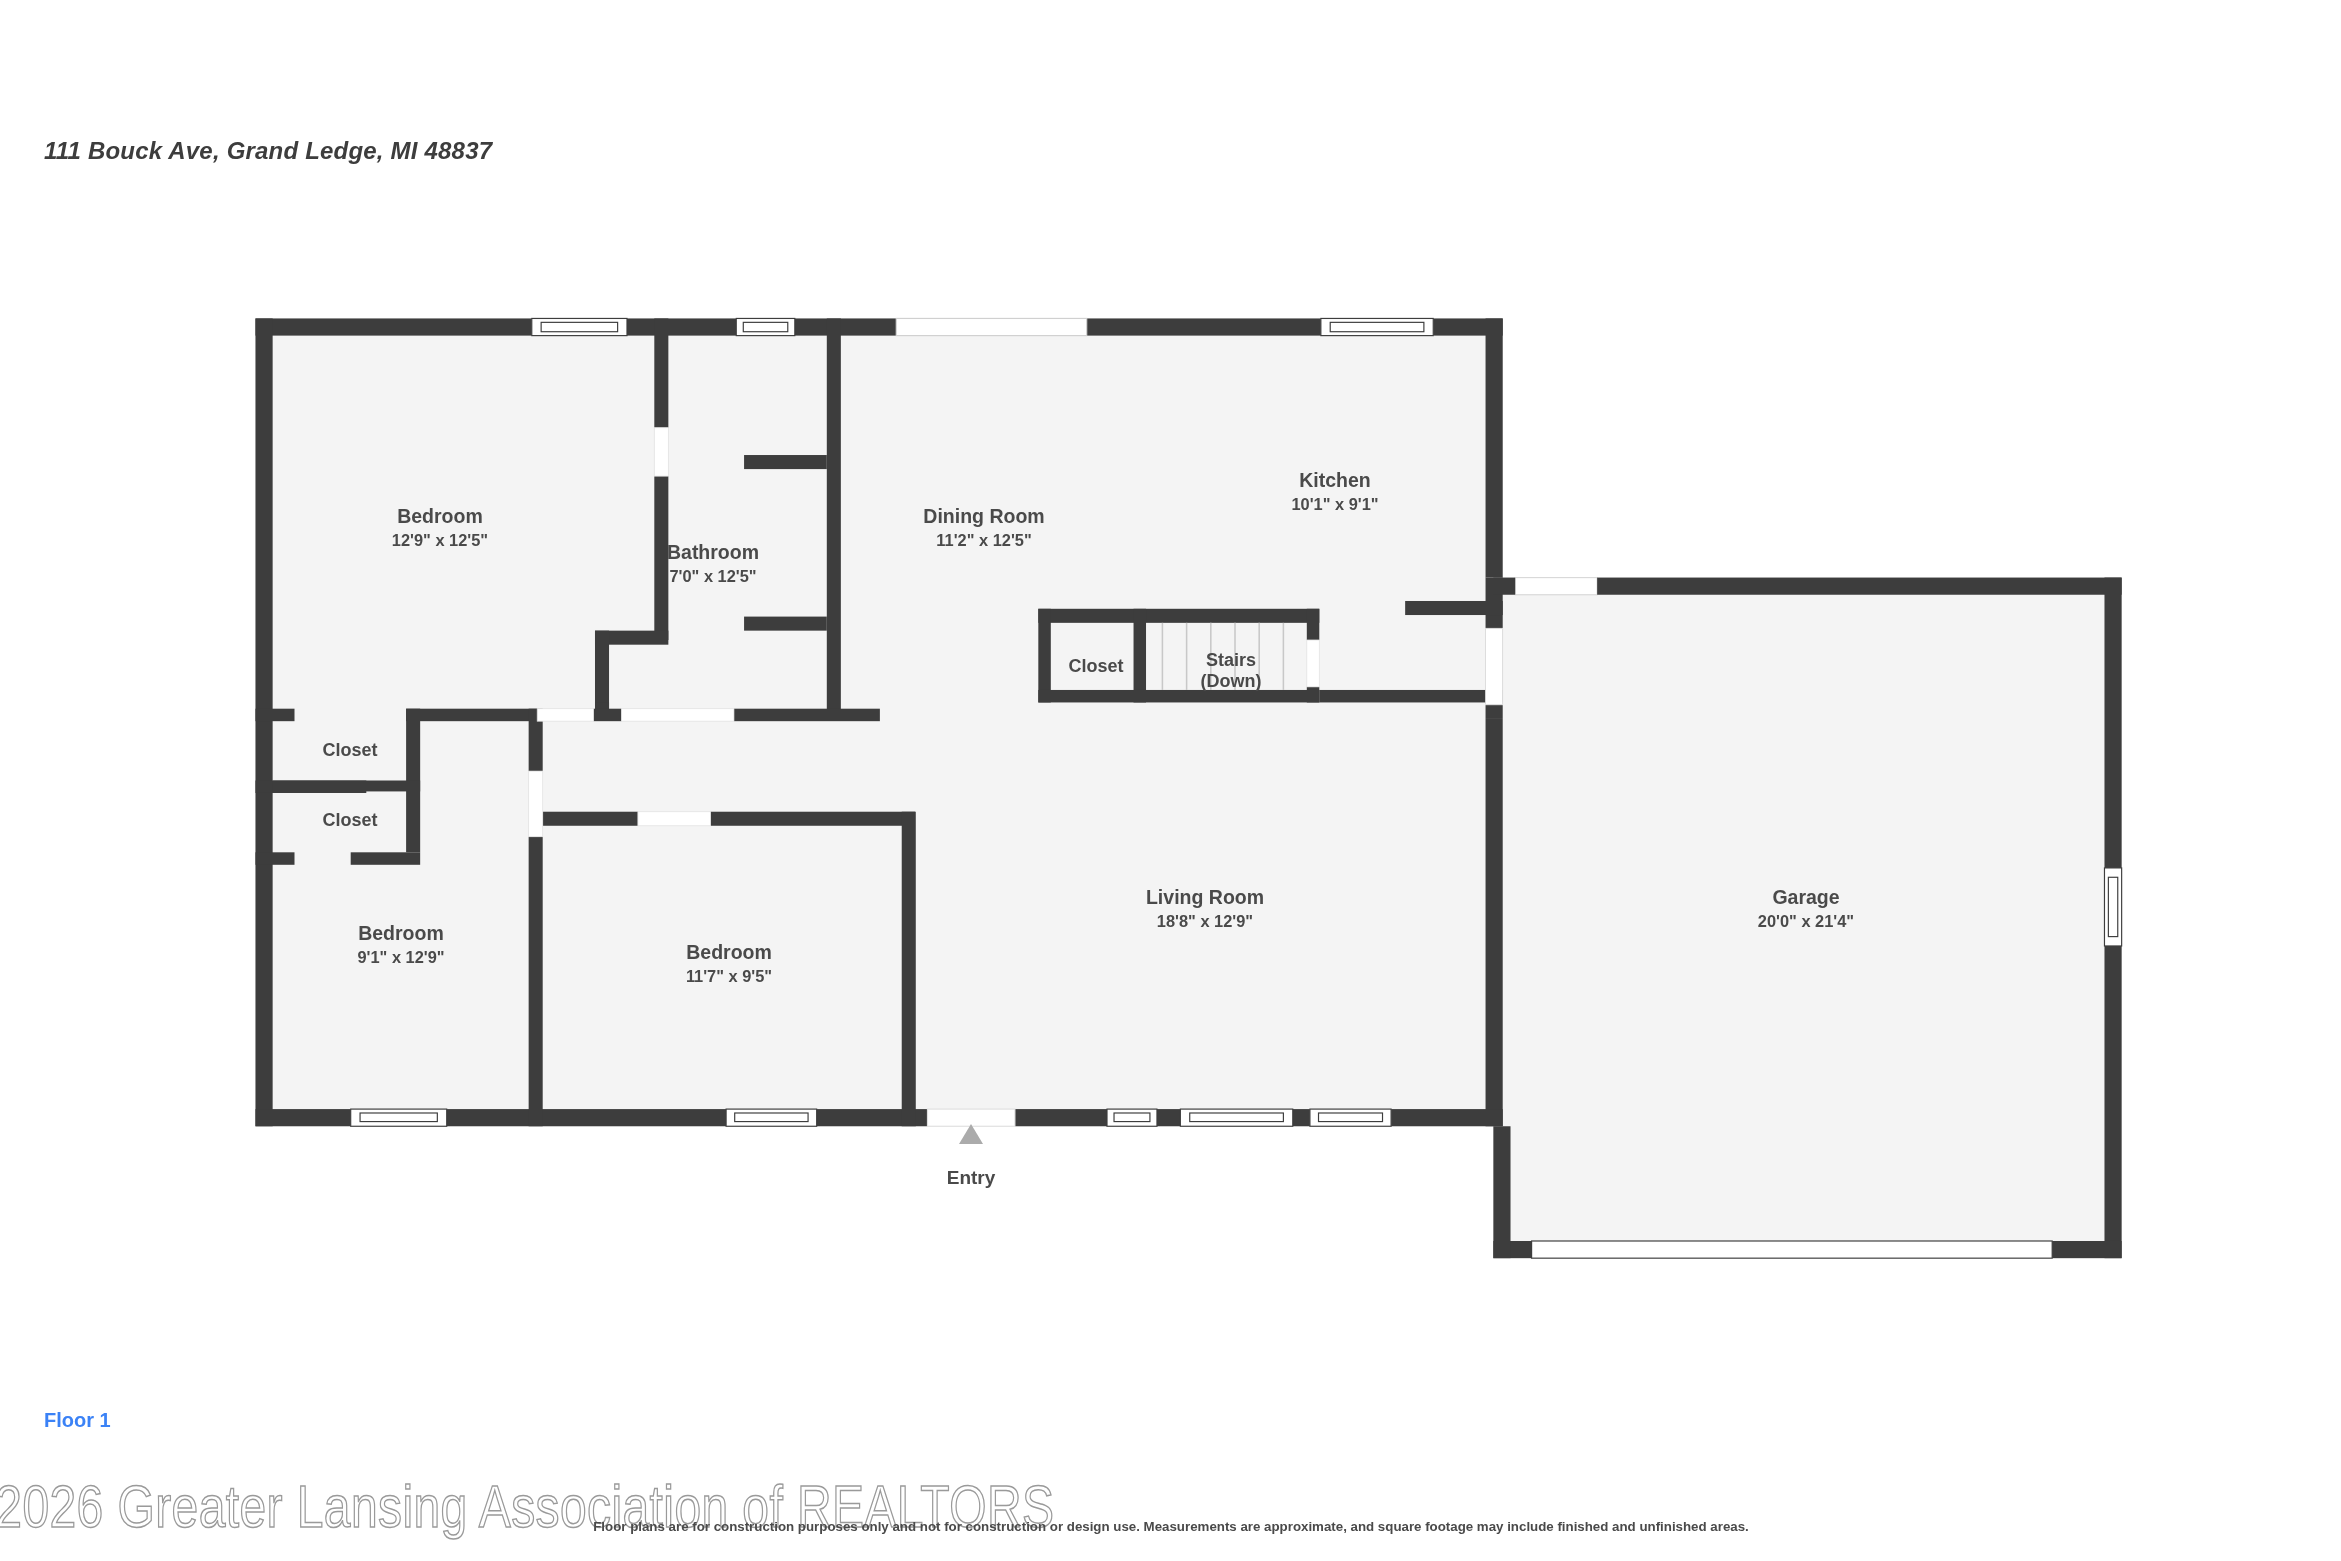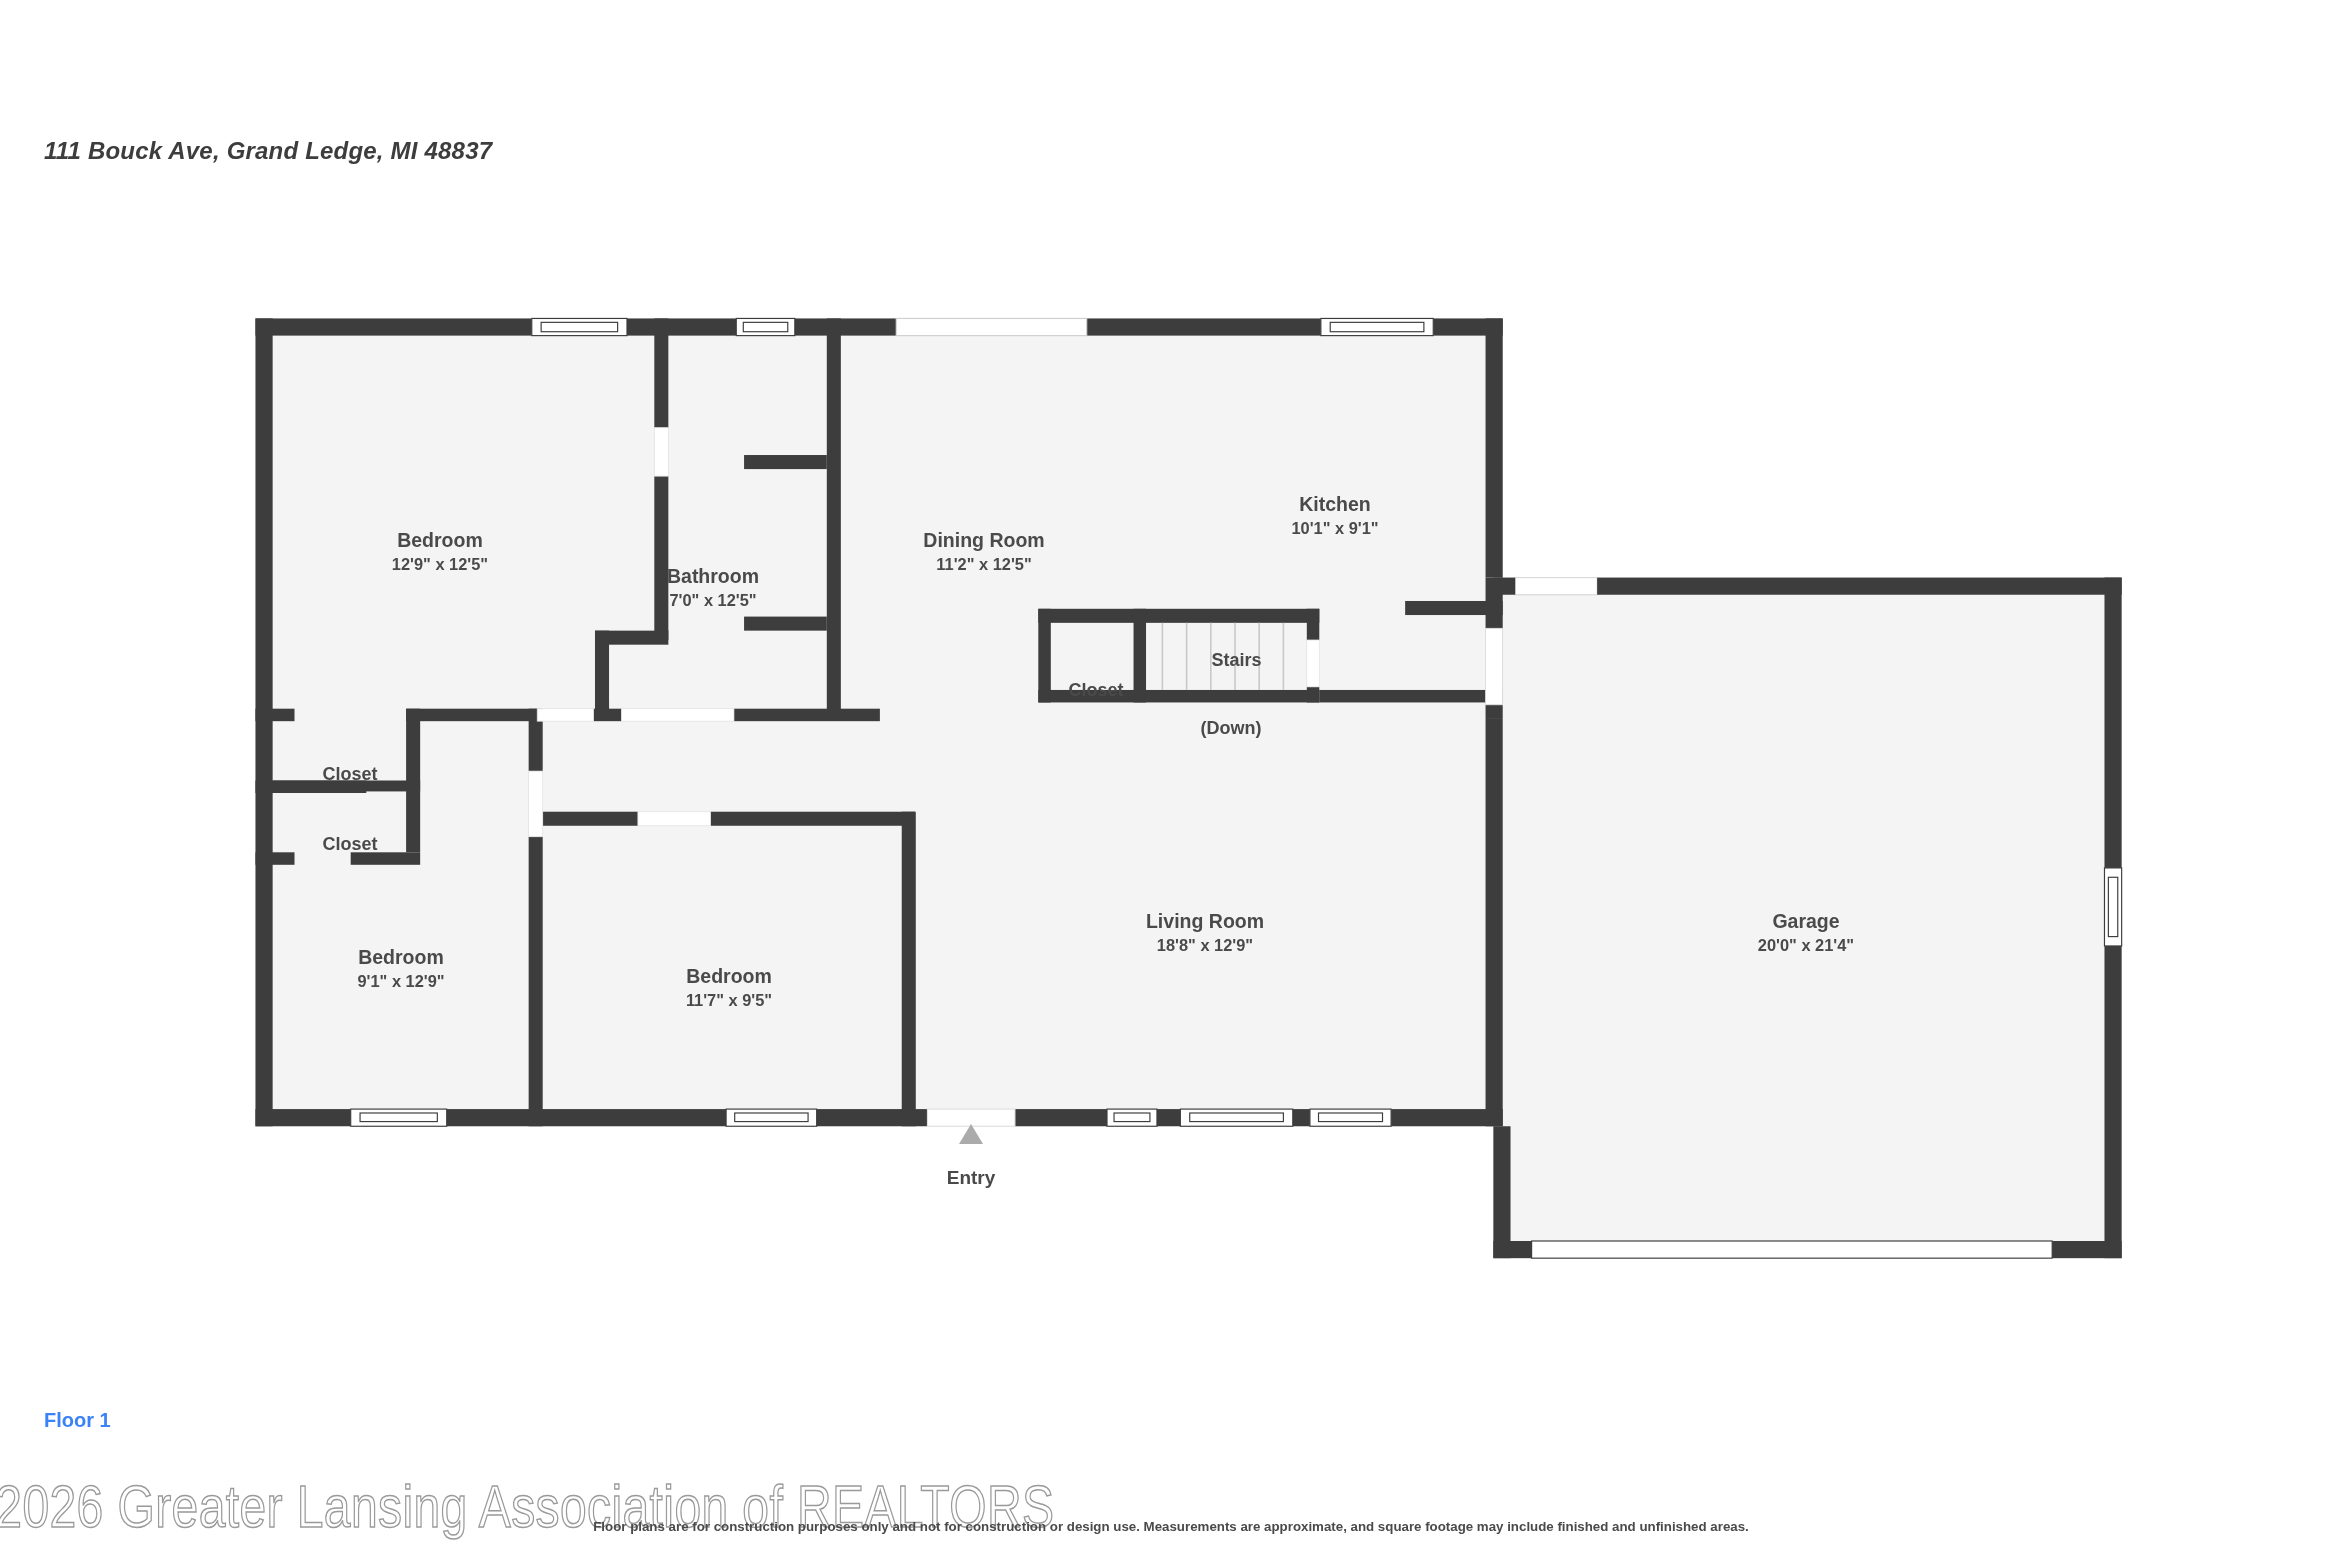--- a/index.html
+++ b/index.html
@@ -47,21 +47,20 @@
     color: #4a4a4a;
     white-space: nowrap;
     transform: translate(-50%, -50%);
     pointer-events: none;
   }
   .room-label .rl-name {
     font-size: 19.5px;
     font-weight: bold;
     line-height: 1.18;
     display: block;
-    margin-top: 47px;
   }
   .room-label .rl-dim {
     font-size: 16.4px;
     font-weight: bold;
     line-height: 1.25;
     display: block;
     margin-top: 1.6px;
   }
   .room-label.small .rl-name {
     font-size: 18px;
@@ -356,21 +355,21 @@
 </div>
 
 <div class="room-label small" style="left:350px; top:821px;">
   <span class="rl-name">Closet</span>
 </div>
 
 <div class="room-label small" style="left:1096px; top:667px;">
   <span class="rl-name">Closet</span>
 </div>
 
-<div class="room-label stairs" style="left:1231px; top:671px;text-align:right;">
+<div class="room-label stairs" style="left:1231px; top:671px;">
   <span class="rl-name">Stairs</span>
   <span class="rl-name">(Down)</span>
 </div>
 
 <div class="room-label" style="left:401px;  top:945px;">
   <span class="rl-name">Bedroom</span>
   <span class="rl-dim">9'1" x 12'9"</span>
 </div>
 
 <div class="room-label" style="left:729px;  top:964px;">

